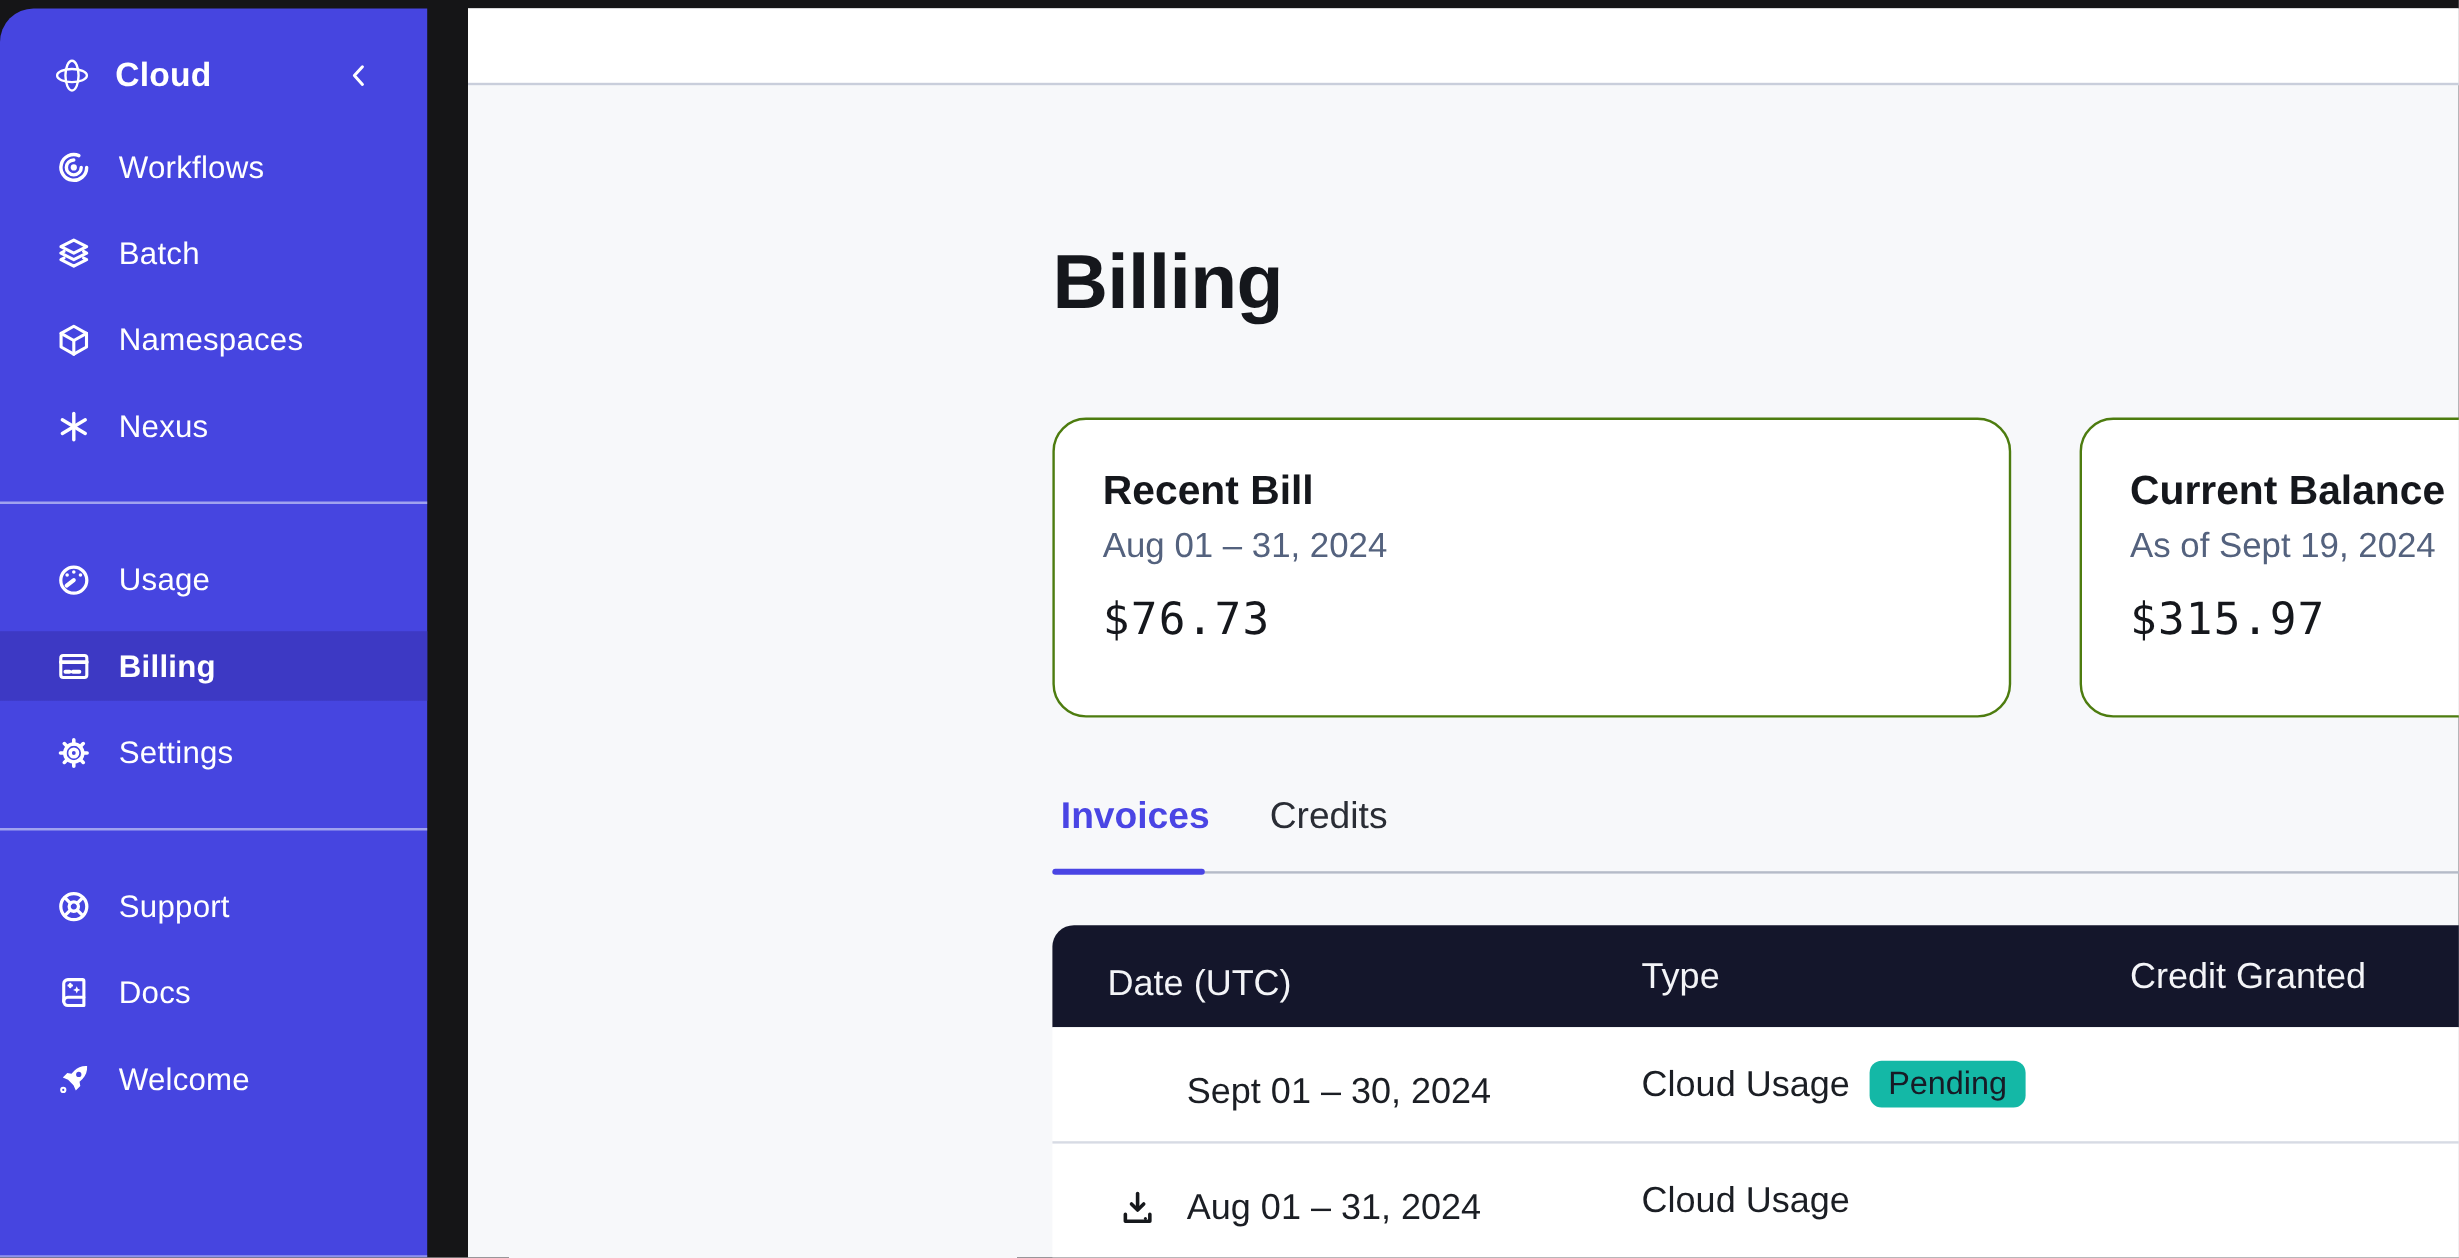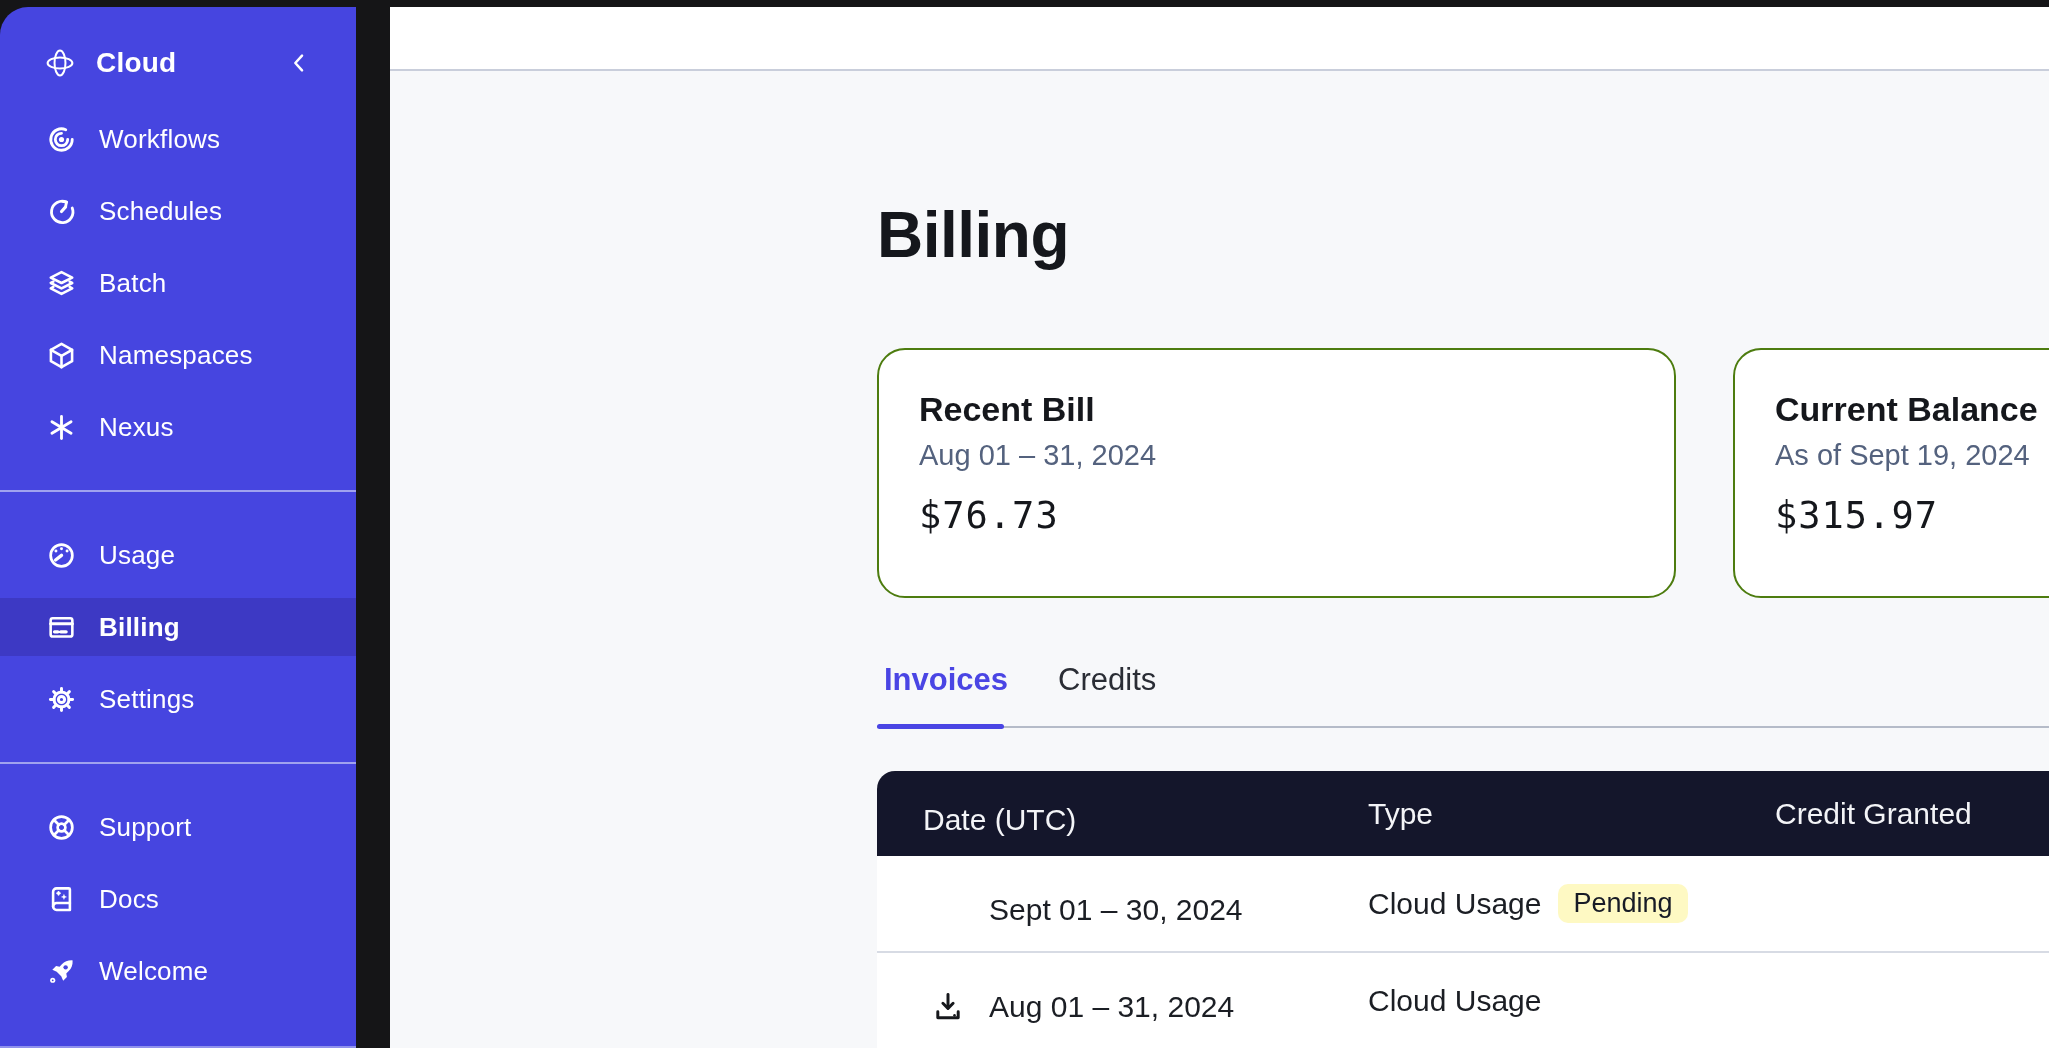--- a/index.html
+++ b/index.html
@@ -85,21 +85,21 @@
   .th.c1 { padding-left:46px; }
   .tbody { background:#fff; }
   .trow { height:95px; display:flex; align-items:center; font-size:30px; color:#1b1e24; }
   .trow + .trow { border-top:2px solid #d7dbe4; }
   .td.c1 { padding-left:46px; display:flex; align-items:center; }
   .icon-slot { width:66px; display:flex; align-items:center; }
   .icon-slot svg { width:34px; height:36px; display:block; margin-left:8px; cursor:pointer; }
   .td.c2 { display:flex; align-items:center; }
   .badge {
     margin-left:17px; height:39px; padding:0 15px;
-    background:#fef9c3; color:#171b26; border-radius:10px;
+    background:#14b8a6; color:#171b26; border-radius:10px;
     font-size:27px; display:flex; align-items:center;
   }
 </style>
 </head>
 <body>
 
 <div class="shell">
 
   <aside class="sidebar">
     <div class="brand-row">
@@ -120,30 +120,20 @@
         <nav class="nav-section s1">
           <div class="nav-item">
             <span class="nav-icon">
               <svg viewBox="0 0 24 24" fill="none" stroke="currentColor" stroke-linecap="round" stroke-linejoin="round" stroke-width="2.2">
                 <circle cx="12" cy="12" r="2" fill="currentColor" stroke="none"></circle>
                 <path d="M12 7.2 a4.8 4.8 0 1 0 4.8 4.8"></path>
                 <path d="M15.3 4.4 a8.3 8.3 0 1 0 5 7.6"></path>
               </svg>
             </span>
             <span class="nav-label">Workflows</span>
-          </div>
-          <div class="nav-item">
-            <span class="nav-icon">
-              <svg viewBox="0 0 24 24" fill="none" stroke="currentColor" stroke-linecap="round" stroke-linejoin="round" stroke-width="2.2">
-                <path d="M15.9 4.7 a8.3 8.3 0 1 0 4.4 4.6"></path>
-                <path d="M15.9 4.7 l-3 -0.5 M15.9 4.7 l-0.6 2.9"></path>
-                <path d="M12 12 L15.2 8.4" stroke-width="2.4"></path>
-              </svg>
-            </span>
-            <span class="nav-label">Schedules</span>
           </div>
           <div class="nav-item">
             <span class="nav-icon">
               <svg viewBox="0 0 24 24" fill="none" stroke="currentColor" stroke-linecap="round" stroke-linejoin="round" stroke-width="2">
                 <path d="M12 3.2 L20.3 7.4 L12 11.6 L3.7 7.4 Z"></path>
                 <path d="M5.7 10.5 L3.7 11.6 L12 15.8 L20.3 11.6 L18.3 10.5"></path>
                 <path d="M5.7 14.7 L3.7 15.8 L12 20 L20.3 15.8 L18.3 14.7"></path>
               </svg>
             </span>
             <span class="nav-label">Batch</span>

